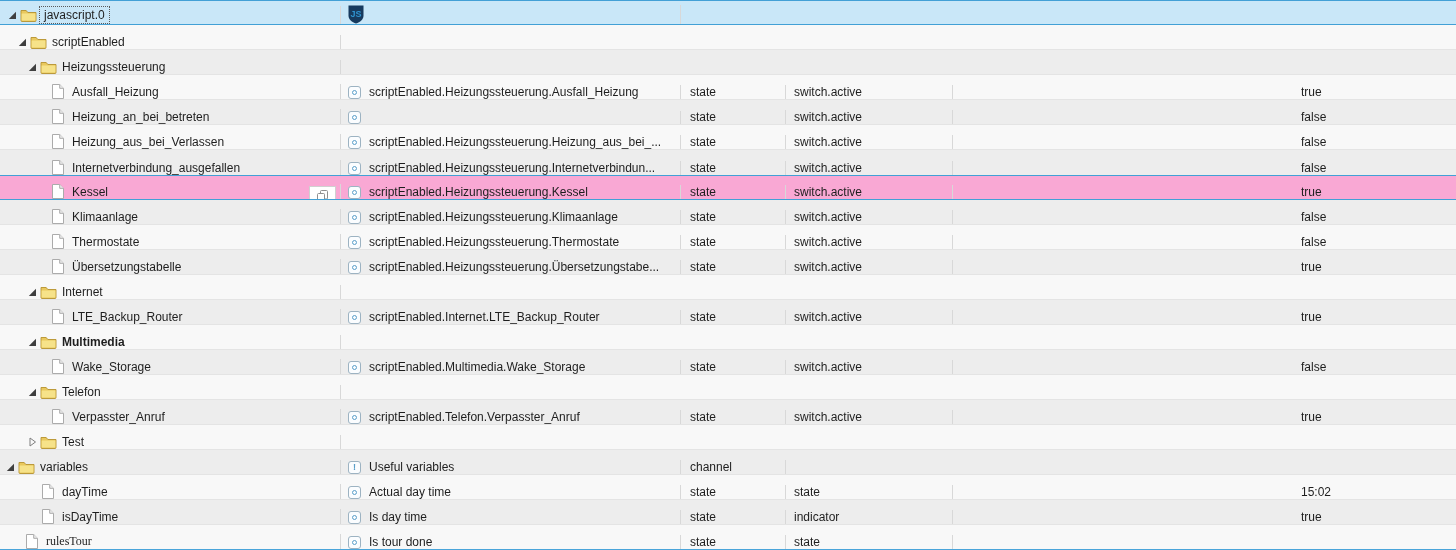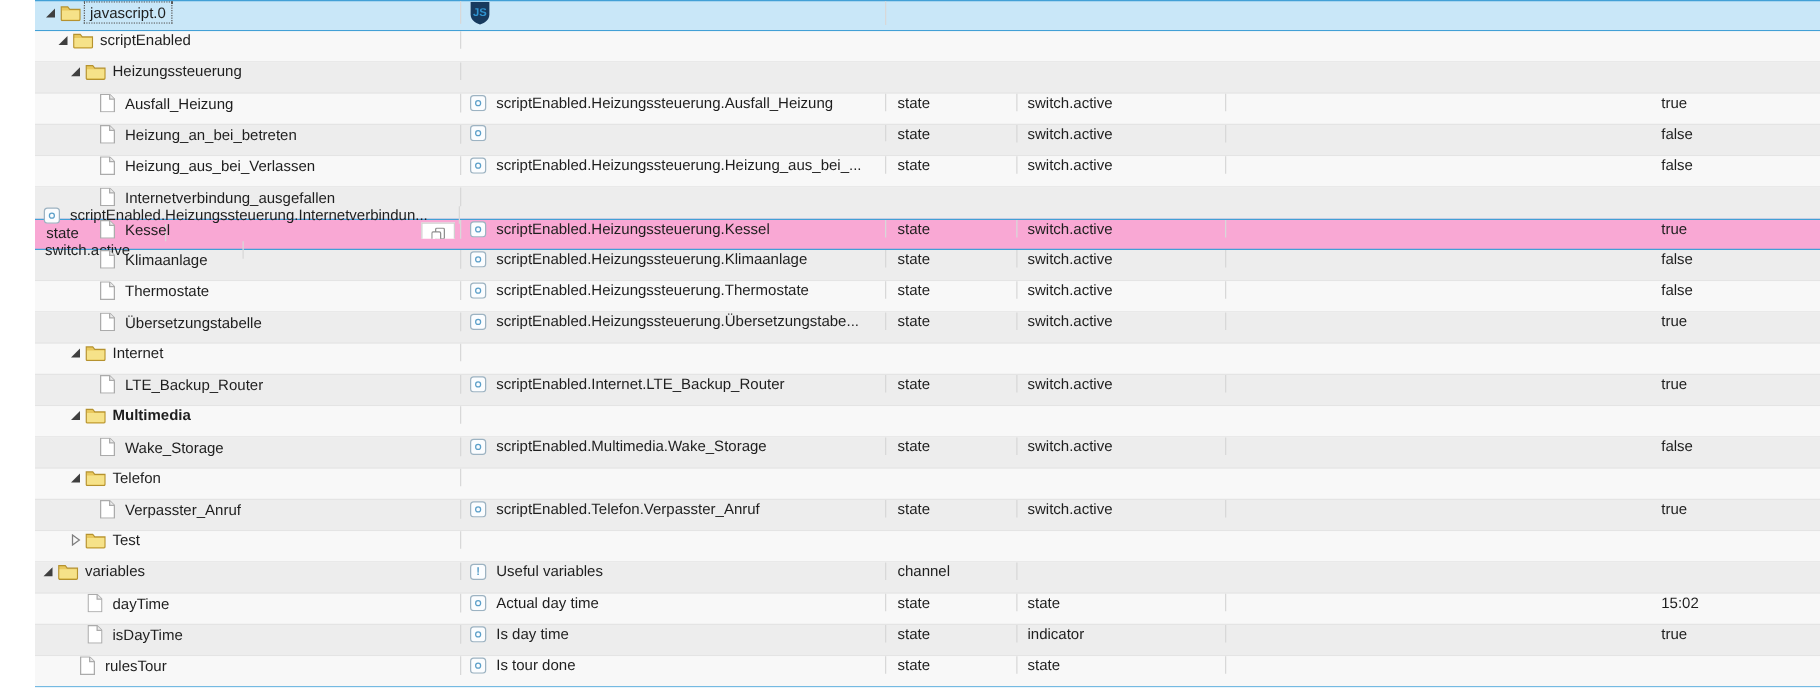--- a/index.html
+++ b/index.html
@@ -3,27 +3,27 @@
 <meta charset="utf-8">
 <style>
   html,body{margin:0;padding:0;background:#fff;}
   #app{
     width:1456px;height:550px;overflow:hidden;position:relative;
     font-family:"Liberation Sans",sans-serif;font-size:12px;color:#1e1e1e;
     background:#fff;
   }
   .row{
     display:flex;height:25px;box-sizing:border-box;
-    border-bottom:1px solid #e4e4e4;align-items:flex-start;margin-left:28px;
+    border-bottom:1px solid #e4e4e4;align-items:flex-end;
   }
   .row.even{background:#f8f8f8;}
   .row.odd{background:#ededed;}
   .row.selected{background:#c9e7f8;border-top:1px solid #42a0d6;border-bottom:1px solid #42a0d6;}
   .row.hover{background:#f9a8d4;border-top:1px solid #42a0d6;border-bottom:1px solid #42a0d6;}
-  .row.no-sep{border-bottom:none;flex-direction:column;}
+  .row.no-sep{border-bottom:none;}
   .row:last-child{border-bottom:1px solid #4aa5da;}
   .cell{
     box-sizing:border-box;display:flex;align-items:center;
     padding:0 8px;overflow:hidden;white-space:nowrap;flex:none;
     border-right:1px solid #d8d8d8;
   }
   .c-name{width:341px;padding:0;position:relative;}
   .c-id{width:340px;padding:0 0 0 7px;}
   .c-type{width:105px;padding-left:9px;}
   .c-role{width:167px;}
@@ -585,21 +585,21 @@
           </span>
       <span class="id-text">Is day time</span>
     </div>
     <div class="cell c-type">state</div>
     <div class="cell c-role">indicator</div>
     <div class="cell c-room"></div>
     <div class="cell c-func"></div>
     <div class="cell c-value">true</div>
   </div>
       <div class="row even">
-    <div class="cell c-name" style="padding-left: 20px;">
+    <div class="cell c-name" style="padding-left: 10px; font-family: Liberation Serif, serif;">
       <span class="arrow"></span>
       <span class="tree-ico">
             <svg width="12" height="15" viewBox="0 0 12 15">
               <path d="M0.5 0.5 h7.2 l3.8 3.8 v10.2 h-11 Z" fill="#ffffff" stroke="#ababab"></path>
               <path d="M7.7 0.5 v3.8 h3.8" fill="#ececec" stroke="#ababab"></path>
             </svg>
           </span>
       <span class="nm">rulesTour</span>
     </div>
     <div class="cell c-id">

